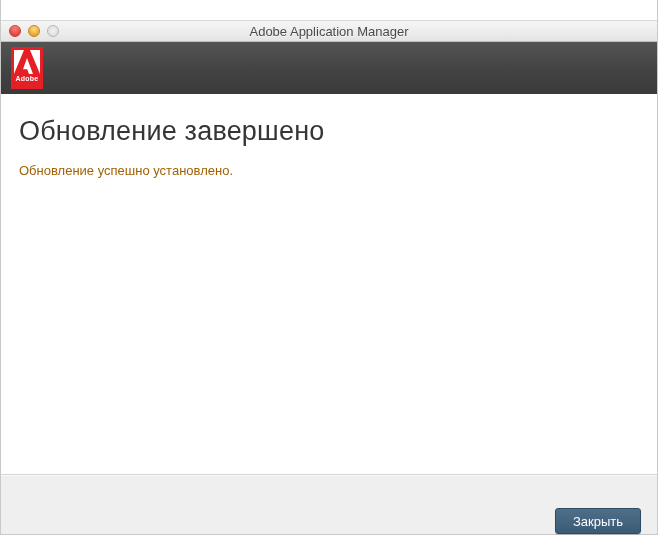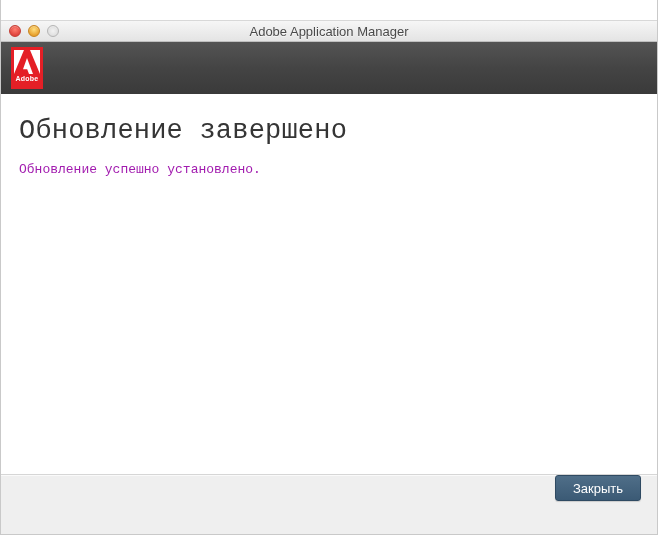--- a/index.html
+++ b/index.html
@@ -15,26 +15,26 @@
   .light.zoom  { background: radial-gradient(circle at 50% 50%, #f2f2f2, #dcdcdc 80%); border: 1px solid #b5b5b5; }
   .titlebar-title { position: absolute; left: 0; right: 0; text-align: center; font-size: 13px; color: #4a4a4a; pointer-events: none; text-shadow: 0 1px 0 rgba(255,255,255,0.6); }
   
   
   .header-strip { height: 52px; background: linear-gradient(#545454, #444444 50%, #3a3a3a); display: flex; align-items: center; padding-left: 10px; }
   .adobe-logo { width: 32px; height: 42px; background: #e41f26; display: flex; flex-direction: column; align-items: center; justify-content: flex-start; padding-top: 3px; }
   .adobe-logo svg { display: block; }
   .adobe-logo .brand { color: #fff; font-size: 7px; font-weight: bold; margin-top: 1px; letter-spacing: 0.2px; }
   
   
-  .content { flex: 1; padding: 22px 18px 10px 18px; background: #ffffff; font-family: Liberation Mono, monospace; }
+  .content { flex: 1; padding: 22px 18px 10px 18px; background: #ffffff; }
   .heading { font-size: 27px; font-weight: 300; color: #353535; letter-spacing: 0.2px; margin-bottom: 16px; }
-  .subtext { font-size: 13px; color: #a21caf; }
+  .subtext { font-size: 13px; color: #a16207; }
   
   
-  .footer { height: 60px; background: #efefef; border-top: 1px solid #d6d6d6; display: flex; align-items: flex-start; justify-content: flex-end; padding-right: 16px; box-shadow: inset 0 1px 0 #fafafa; }
+  .footer { height: 60px; background: #efefef; border-top: 1px solid #d6d6d6; display: flex; align-items: flex-end; justify-content: flex-end; padding-right: 16px; box-shadow: inset 0 1px 0 #fafafa; }
   .btn { min-width: 86px; height: 26px; padding: 0 16px; background: linear-gradient(#4f6e88, #3b5a75); color: #fff; font-size: 13px; border: 1px solid #2f4a62; border-radius: 3px; cursor: pointer; text-align: center; box-shadow: 0 1px 1px rgba(0,0,0,0.15); }
 </style>
 </head>
 <body>
 
 <div class="window">
 
   <div class="titlebar">
     <div class="traffic-lights">
       <div class="light close"></div>

